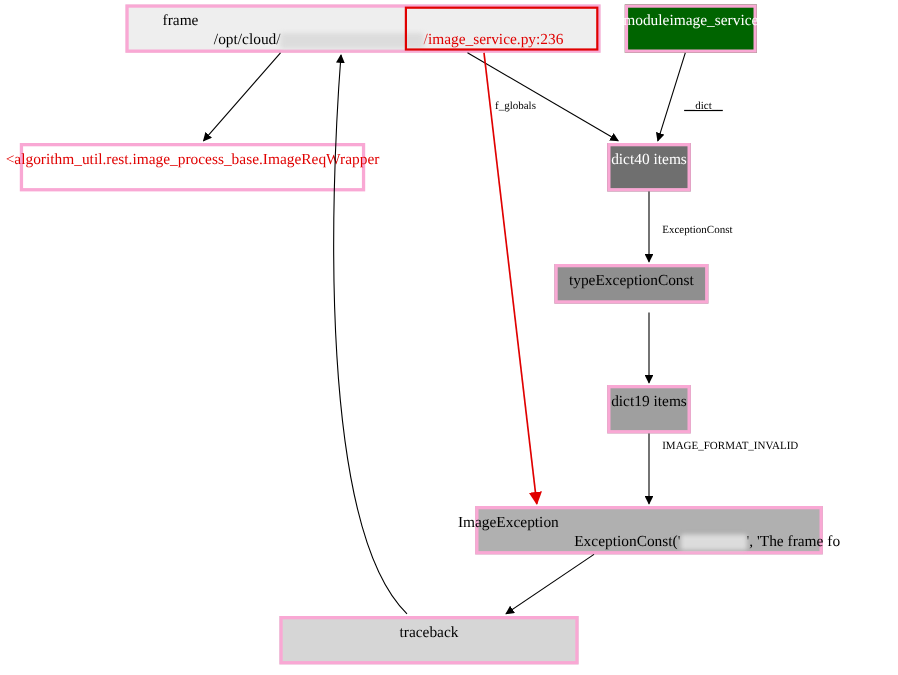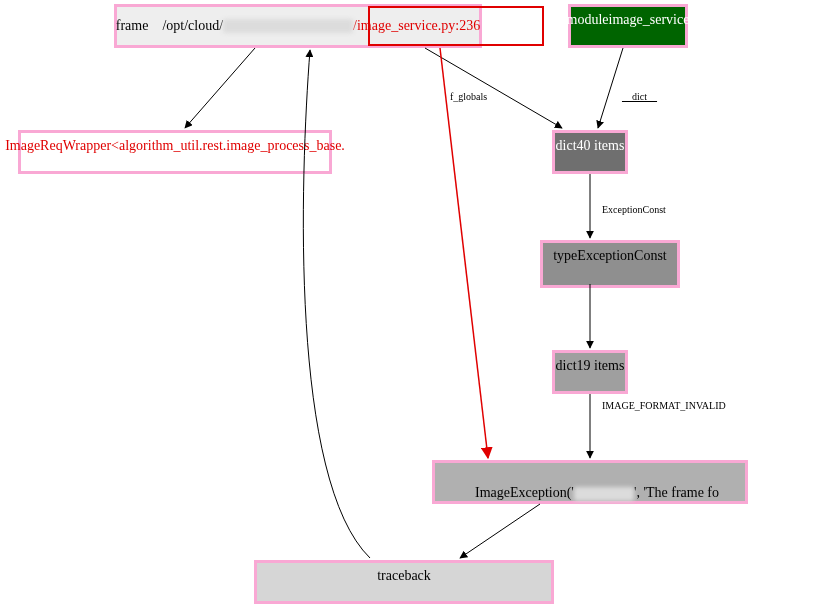--- a/index.html
+++ b/index.html
@@ -76,61 +76,62 @@
   svg.edges {
     position: absolute;
     left: 0; top: 0;
     width: 816px; height: 614px;
     pointer-events: none;
   }
 </style>
 </head>
 <body>
 
-<div class="node frame-node" style="left:114px; top:4px; width:368px; height:44px;align-items:center;">
+<div class="node frame-node" style="left:114px; top:4px; width:432px; height:44px;">
   <div class="line">frame</div>
   <div class="line">
     <span>/opt/cloud/</span><span class="blur" style="position:static; display:inline-block; width:130px; height:14px; vertical-align:middle;"></span><span class="redpart">/image_service.py:236</span>
   </div>
 </div>
 
 <div class="redbox" style="left:368px; top:6px; width:176px; height:40px;"></div>
 
 <div class="node module-node" style="left:568px; top:4px; width:120px; height:44px;">
   <div class="line">module</div>
   <div class="line">image_service</div>
 </div>
 
 <div class="node wrapper-node" style="left:18px; top:130px; width:314px; height:44px;">
+  <div class="line">&lt;algorithm_util.rest.image_process_base.</div>
   <div class="line">ImageReqWrapper</div>
-  <div class="line">&lt;algorithm_util.rest.image_process_base.</div>
 </div>
 
 <div class="node dict35-node" style="left:552px; top:130px; width:76px; height:44px;">
   <div class="line">dict</div>
   <div class="line">40 items</div>
 </div>
 
-<div class="node type-node" style="left:540px; top:240px; width:140px; height:48px;text-align:right;">
+<div class="node type-node" style="left:504px; top:240px; width:140px; height:36px;text-align:right;">
   <div class="line">type</div>
   <div class="line">ExceptionConst</div>
 </div>
 
 <div class="node dict12-node" style="left:552px; top:350px; width:76px; height:44px;">
   <div class="line">dict</div>
   <div class="line">19 items</div>
 </div>
 
 <div class="node exc-node" style="left:432px; top:460px; width:316px; height:44px;">
+  <div class="line">ImageException</div>
   <div class="line">
-    <span>ImageException('</span><span class="blur" style="position:static; display:inline-block; width:60px; height:14px; vertical-align:middle;"></span><span>', 'The frame fo</span>
+    <span>ExceptionConst('</span><span class="blur" style="position:static; display:inline-block; width:60px; height:14px; vertical-align:middle;"></span><span>', 'The frame fo</span>
   </div>
 </div>
 
-<div class="node tb-node" style="left:254px; top:560px; width:300px; height:44px;">
+<div class="node tb-node" style="left:254px; top:560px; width:272px; height:44px;">
   <div class="line">traceback</div>
 </div>
 
 <div class="edge-label" style="left:450px; top:91px;">f_globals</div>
 <div class="edge-label" style="left:622px; top:91px;text-decoration:underline;">__dict__</div>
 <div class="edge-label" style="left:602px; top:204px;">ExceptionConst</div>
 <div class="edge-label" style="left:602px; top:400px;">IMAGE_FORMAT_INVALID</div>
 
 <svg class="edges">
   <defs>

